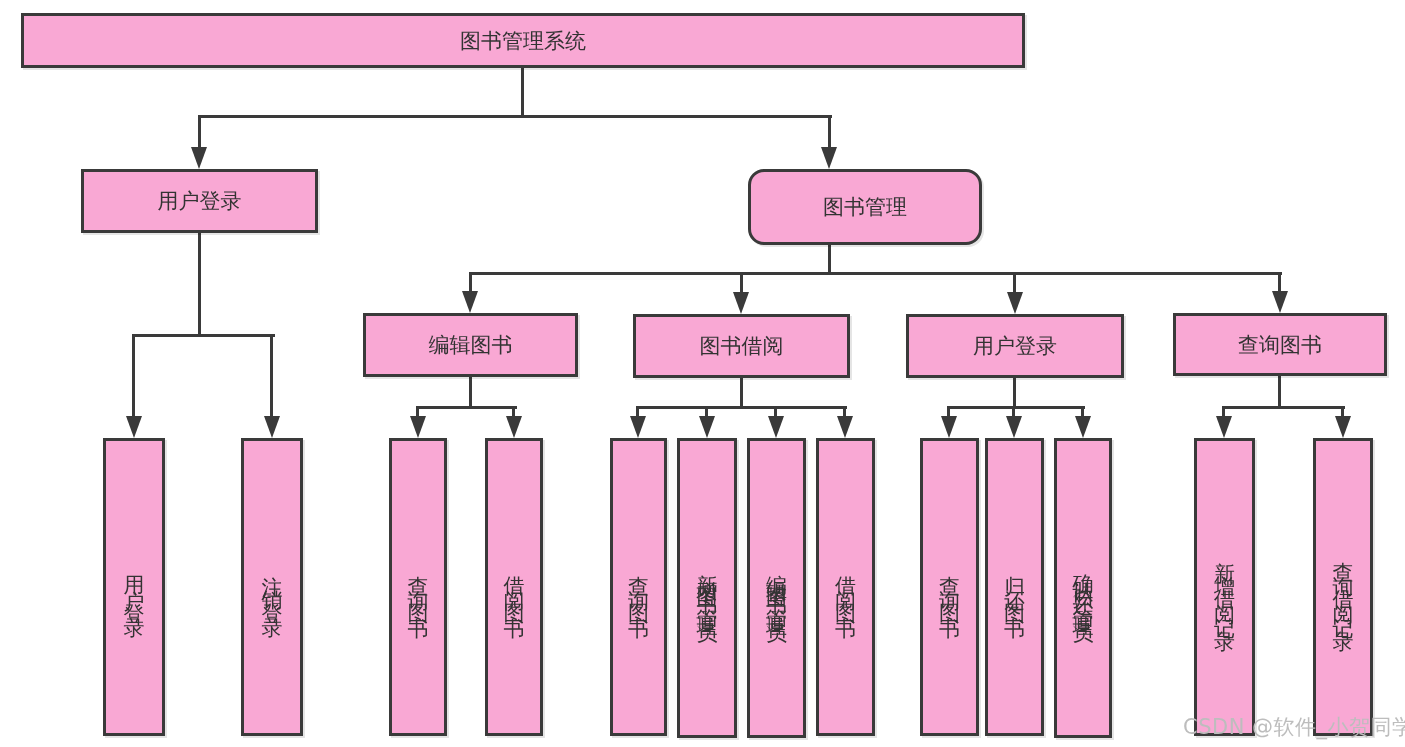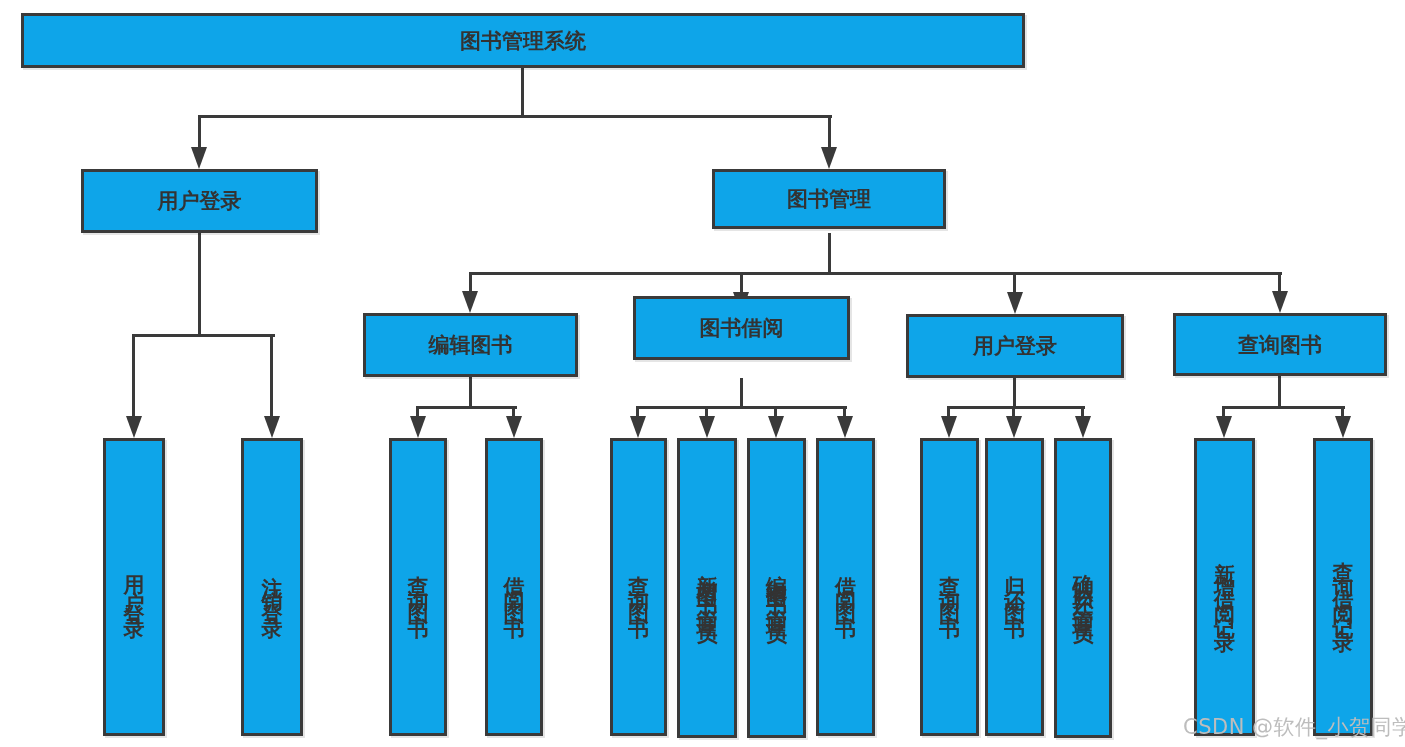--- a/index.html
+++ b/index.html
@@ -11,40 +11,40 @@
   
   .vline { position:absolute; width:3px; background:var(--line); z-index:1; }
   .hline { position:absolute; height:3px; background:var(--line); z-index:1; }
   .arrow {
     position:absolute; width:0; height:0; z-index:1;
     border-left:8px solid transparent; border-right:8px solid transparent;
     border-top:22px solid var(--line);
   }
   
   .box {
-    position:absolute; box-sizing:border-box; background:#0ea5e9;
+    position:absolute; box-sizing:border-box; background:#f9a8d4;
     border:3px solid var(--line); z-index:2; color:var(--text);
     display:flex; align-items:center; justify-content:center;
-    font-size:21px; box-shadow:2px 2px 0 rgba(0,0,0,0.10);font-weight:bold;
+    font-size:21px; box-shadow:2px 2px 0 rgba(0,0,0,0.10);
   }
   .leaf span {
     writing-mode:vertical-rl; text-orientation:mixed;
     letter-spacing:14px; line-height:1.05; font-size:21px;
   }
   .leaf.tight span { letter-spacing:7px; }
   .watermark {
     position:absolute; left:1183px; top:713px; z-index:5;
     font-size:21px; color:var(--watermark); letter-spacing:0.5px; white-space:nowrap;
   }
   
   #nd-root           { left:21px;   top:13px;  width:1004px; height:55px; }
   #nd-user-login     { left:81px;   top:169px; width:237px;  height:64px; }
-  #nd-book-mgmt      { left:712px;  top:169px; width:234px;  height:60px; }
+  #nd-book-mgmt      { left:748px;  top:169px; width:234px;  height:76px;border-radius:16px; }
   #nd-new-book       { left:363px;  top:313px; width:215px;  height:64px; }
-  #nd-book-borrow    { left:633px;  top:296px; width:217px;  height:64px; }
+  #nd-book-borrow    { left:633px;  top:314px; width:217px;  height:64px; }
   #nd-current-borrow { left:906px;  top:314px; width:218px;  height:64px; }
   #nd-borrow-records { left:1173px; top:313px; width:214px;  height:63px; }
   #lf-user-login  { left:103px;  top:438px; width:62px; height:298px; }
   #lf-logout      { left:241px;  top:438px; width:62px; height:298px; }
   #lf-nbr-query   { left:389px;  top:438px; width:58px; height:298px; }
   #lf-nbr-borrow  { left:485px;  top:438px; width:58px; height:298px; }
   #lf-bb-query    { left:610px;  top:438px; width:57px; height:298px; }
   #lf-bb-add      { left:677px;  top:438px; width:60px; height:300px; }
   #lf-bb-edit     { left:747px;  top:438px; width:59px; height:300px; }
   #lf-bb-borrow   { left:816px;  top:438px; width:59px; height:298px; }

